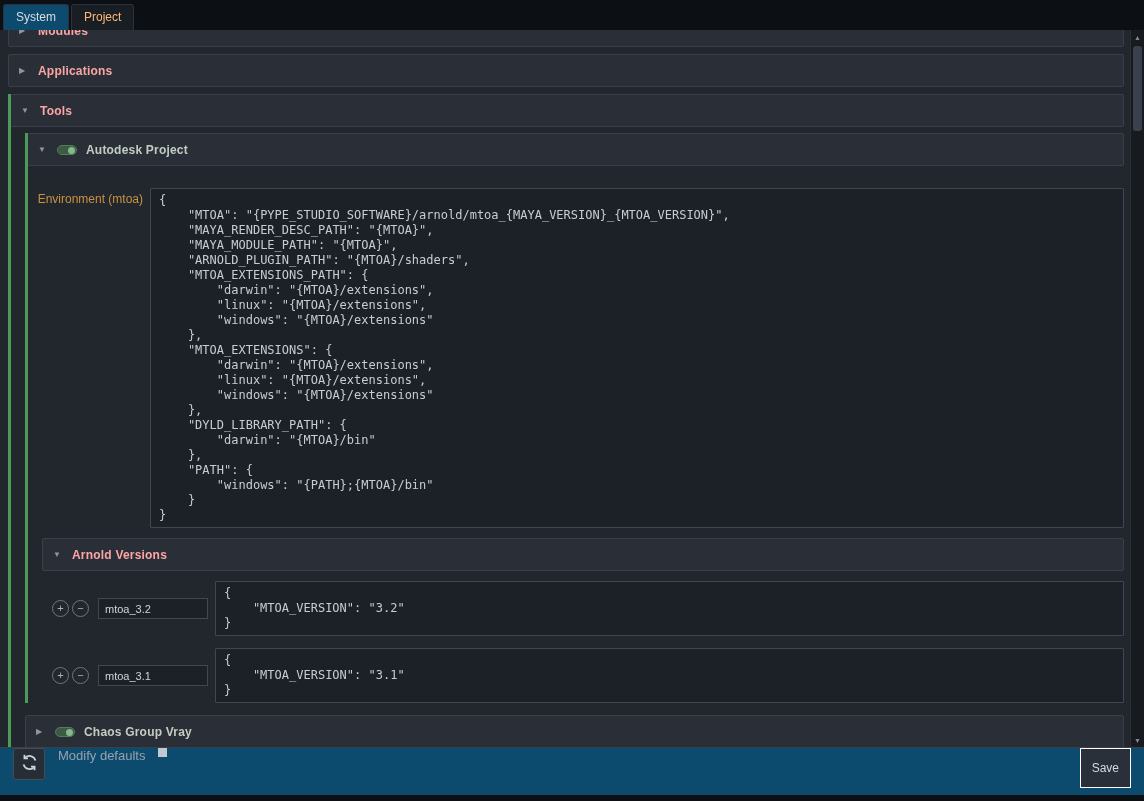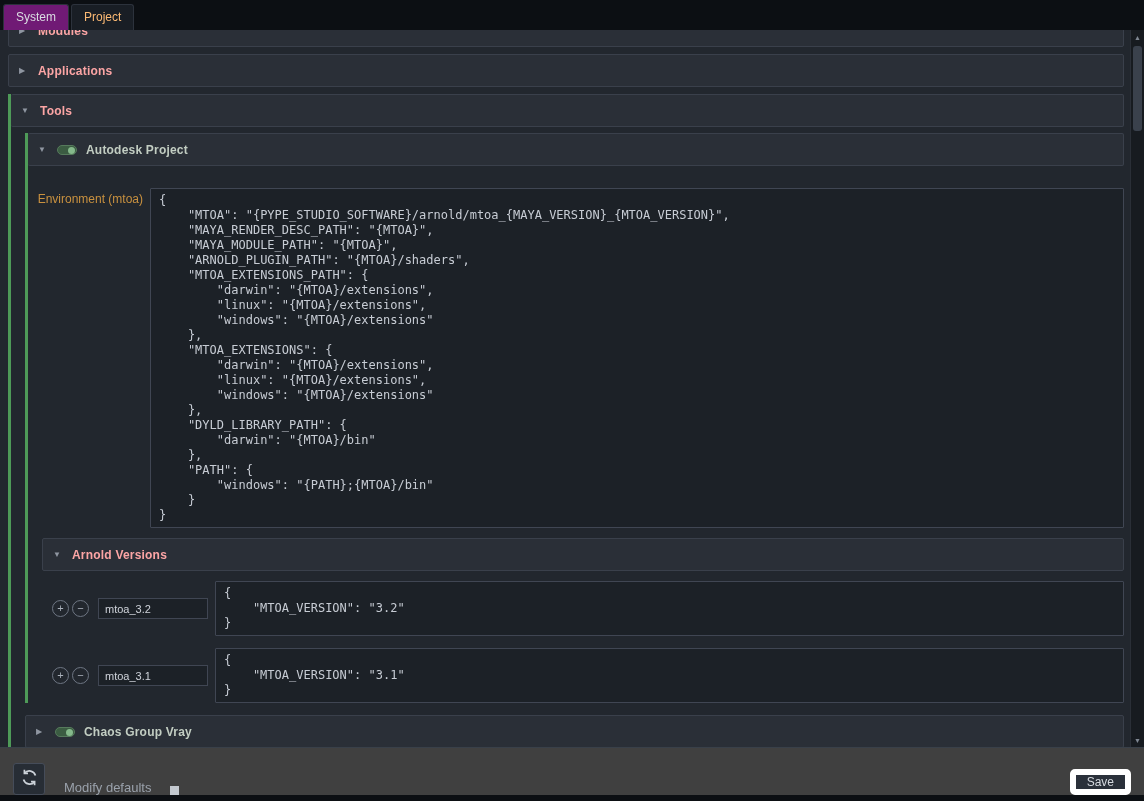--- a/index.html
+++ b/index.html
@@ -4,21 +4,21 @@
 <style>
   * { margin:0; padding:0; box-sizing:border-box; }
   html,body { width:1144px; height:801px; overflow:hidden; background:#0c0f13;
               font-family:"Liberation Sans", sans-serif; }
   .app { width:1144px; height:801px; display:flex; flex-direction:column; background:#0c0f13; padding-bottom:6px; }
 
   
   .tabbar { height:30px; background:#0c0f13; display:flex; align-items:flex-end; padding-left:3px; gap:2px; flex:0 0 30px; }
   .tab { font-size:12px; padding:5px 12px 6px; color:#fdba74; background:#191e25;
          border:1px solid #2c323c; border-bottom:none; border-radius:3px 3px 0 0; cursor:pointer; }
-  .tab.active { background:#701a75; color:#dadde2; }
+  .tab.active { background:#0c4a6e; color:#dadde2; }
 
   
   .content { flex:1 1 auto; min-height:0; display:flex; background:#22272e; }
   .scrollarea { flex:1; overflow:hidden; padding:0 6px 0 8px; }
 
   .sec-header { height:33px; display:flex; align-items:center; gap:9px; background:#2a2f37;
                 border:1px solid #3a404b; border-radius:2px; padding:0 10px; cursor:pointer; }
   .arrow { font-size:8px; color:#8f96a1; width:10px; flex:0 0 10px; }
   .sec-title { font-weight:bold; font-size:12px; color:#fca5a5; letter-spacing:.2px; }
   .sec-title.greenish { color:#c2cdc2; }
@@ -53,28 +53,28 @@
 
   .vray-header { margin-left:14px; margin-top:12px; margin-bottom:4px; }
 
   
   .vscroll { flex:0 0 14px; background:#171b20; border-left:1px solid #2a2f37; display:flex; flex-direction:column; }
   .sb-btn { height:14px; color:#7f8792; font-size:7px; display:flex; align-items:center; justify-content:center; cursor:pointer; }
   .sb-track { flex:1; position:relative; }
   .sb-thumb { position:absolute; top:2px; left:2px; right:2px; height:85px; background:#3a414c; border-radius:3px; cursor:pointer; }
 
   
-  .footer { flex:0 0 48px; background:#404040; border-top:1px solid #394049; display:flex; align-items:flex-end;
-            padding:0 13px; gap:19px; }
+  .footer { flex:0 0 48px; background:#0c4a6e; border-top:1px solid #394049; display:flex; align-items:flex-start;
+            padding:0 13px; gap:13px; }
   .refresh-btn { width:32px; height:32px; background:#272d35; border:1px solid #454c59; border-radius:3px;
                  color:#ccd2d9; display:flex; align-items:center; justify-content:center; cursor:pointer; }
   .modify-label { color:#9aa1ab; font-size:13px; }
   .mini-check { width:9px; height:9px; background:#c3c8cf; display:inline-block; cursor:pointer; }
-  .save-btn { margin-left:auto; background:#2a303a; border:6px solid #ffffff; border-radius:5px;
-              color:#d5d9df; font-size:12px; padding:0 11px; cursor:pointer; }
+  .save-btn { margin-left:auto; background:#2a303a; border:1px solid #ffffff; border-radius:0;
+              color:#d5d9df; font-size:12px; padding:12px 11px; cursor:pointer; }
 </style>
 </head>
 <body>
 
 <div class="app">
 
   <div class="tabbar">
     <div class="tab active">System</div>
     <div class="tab">Project</div>
   </div>

